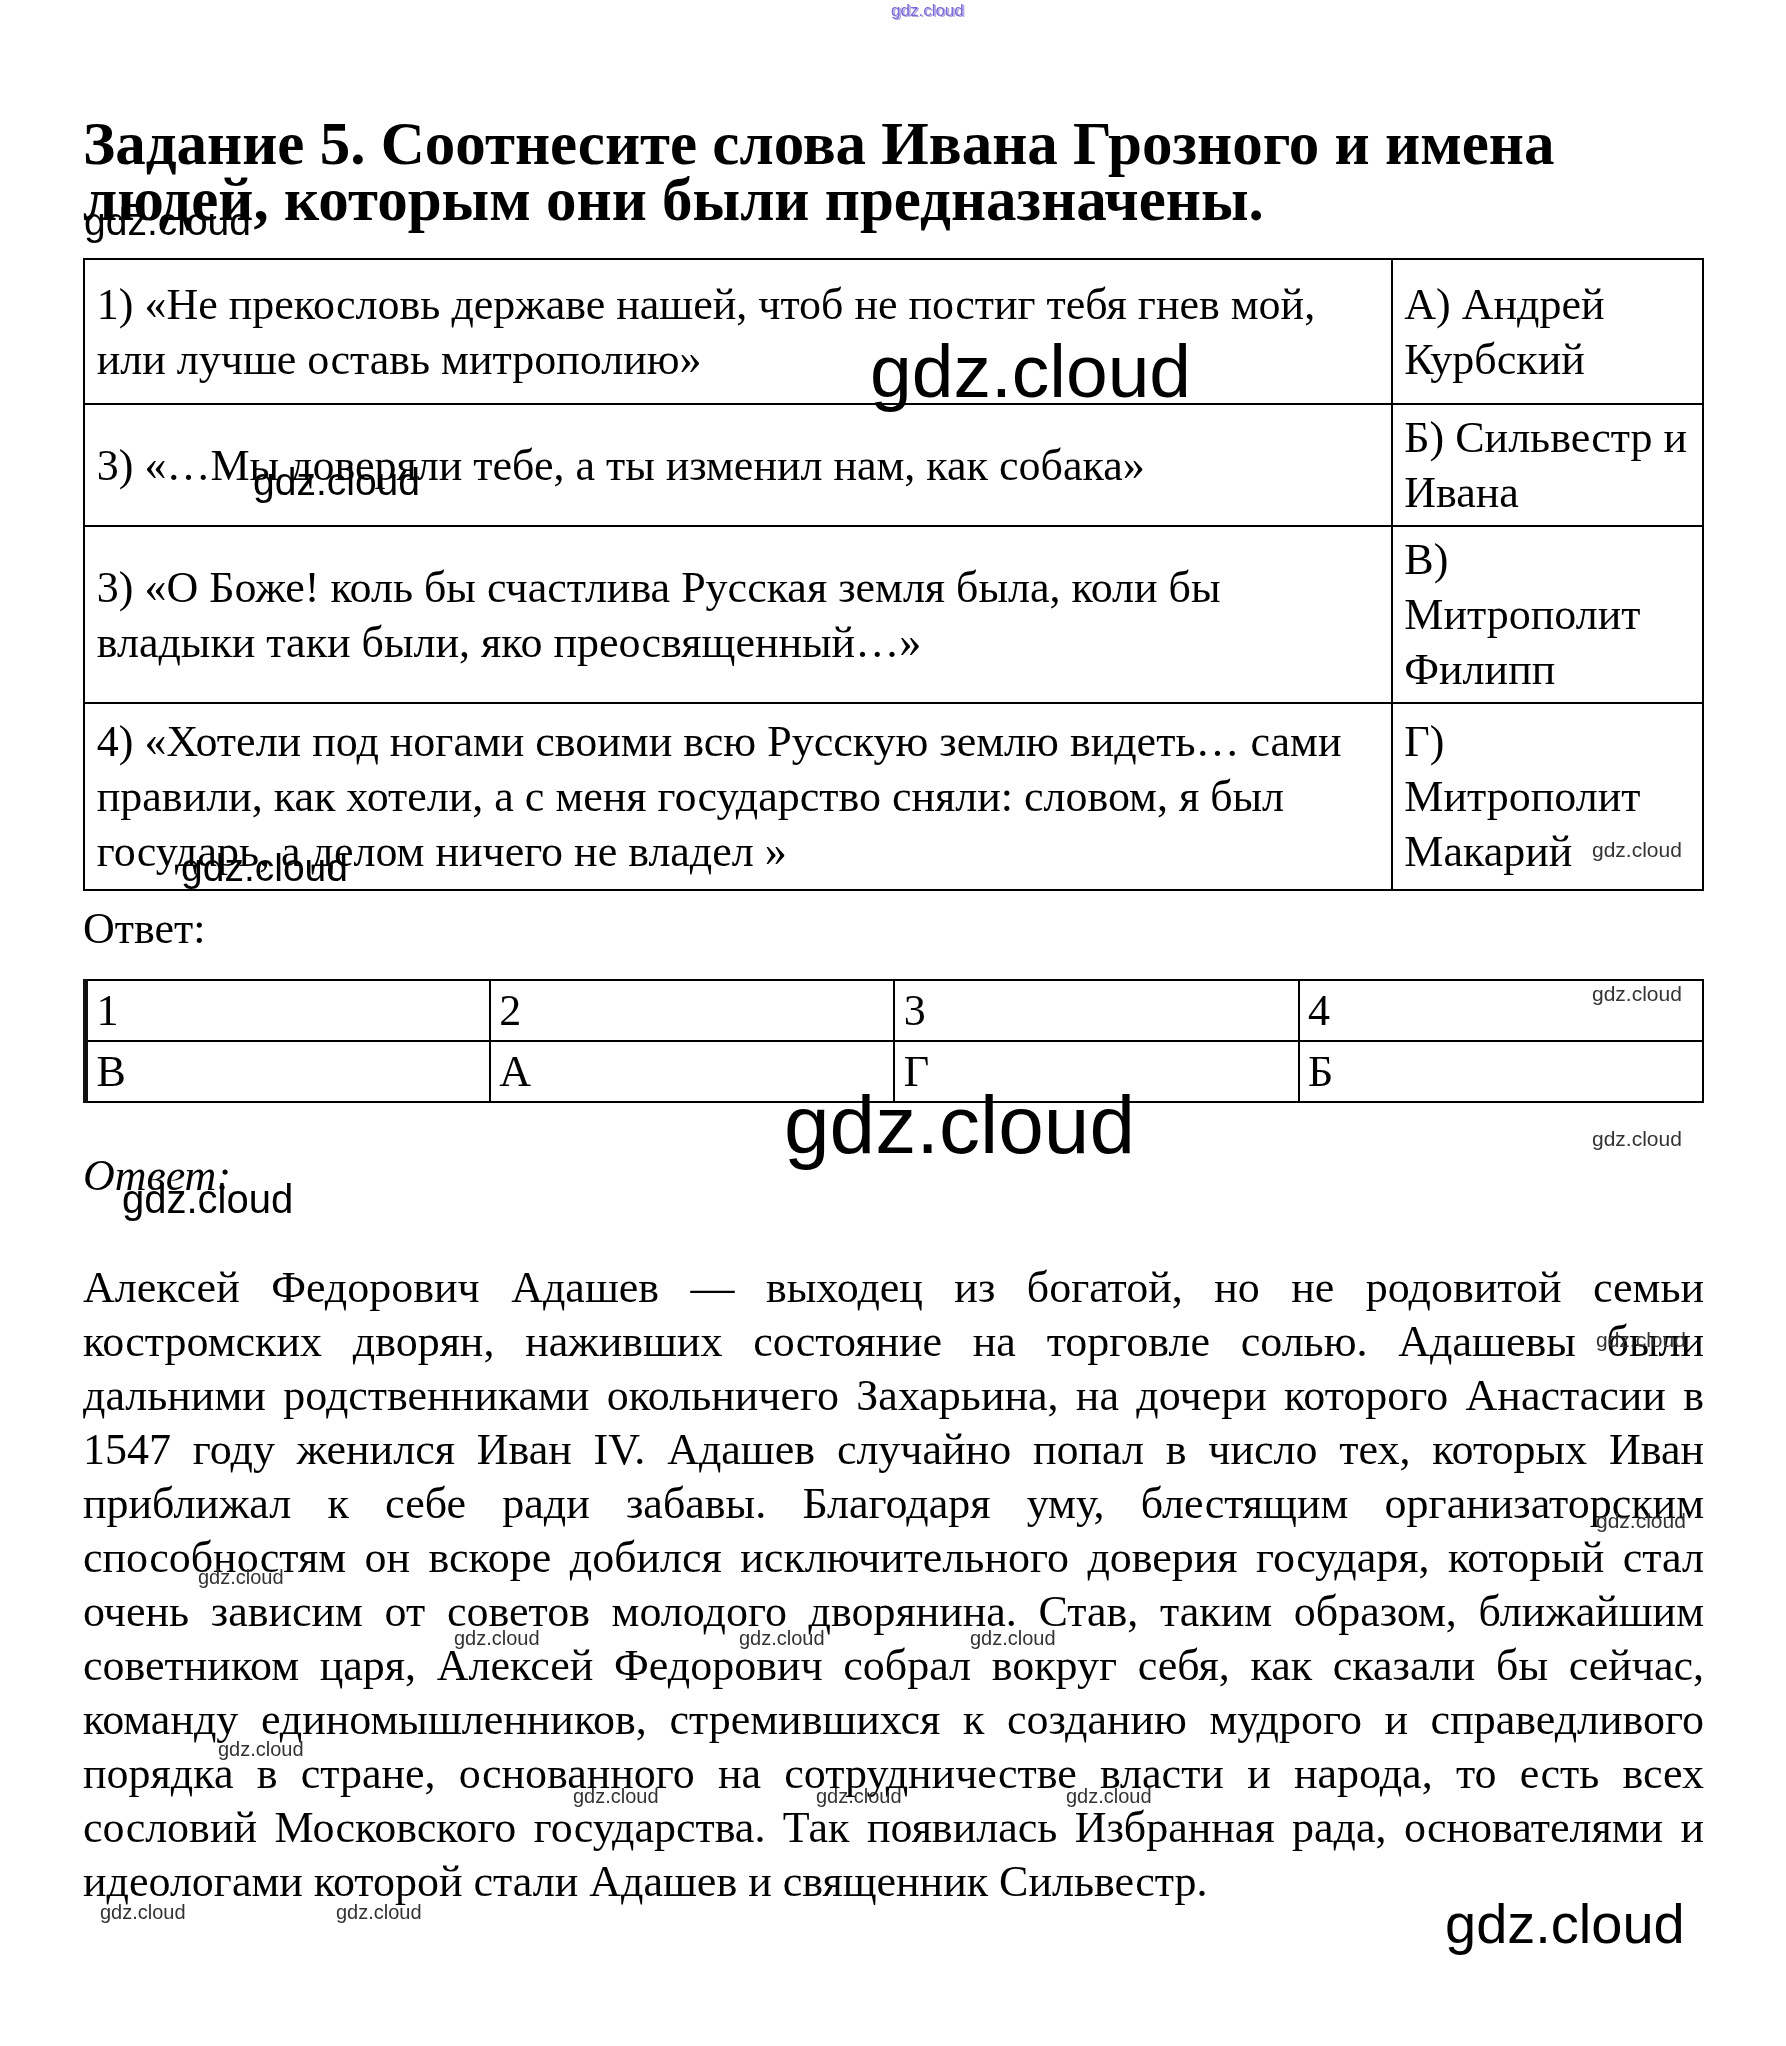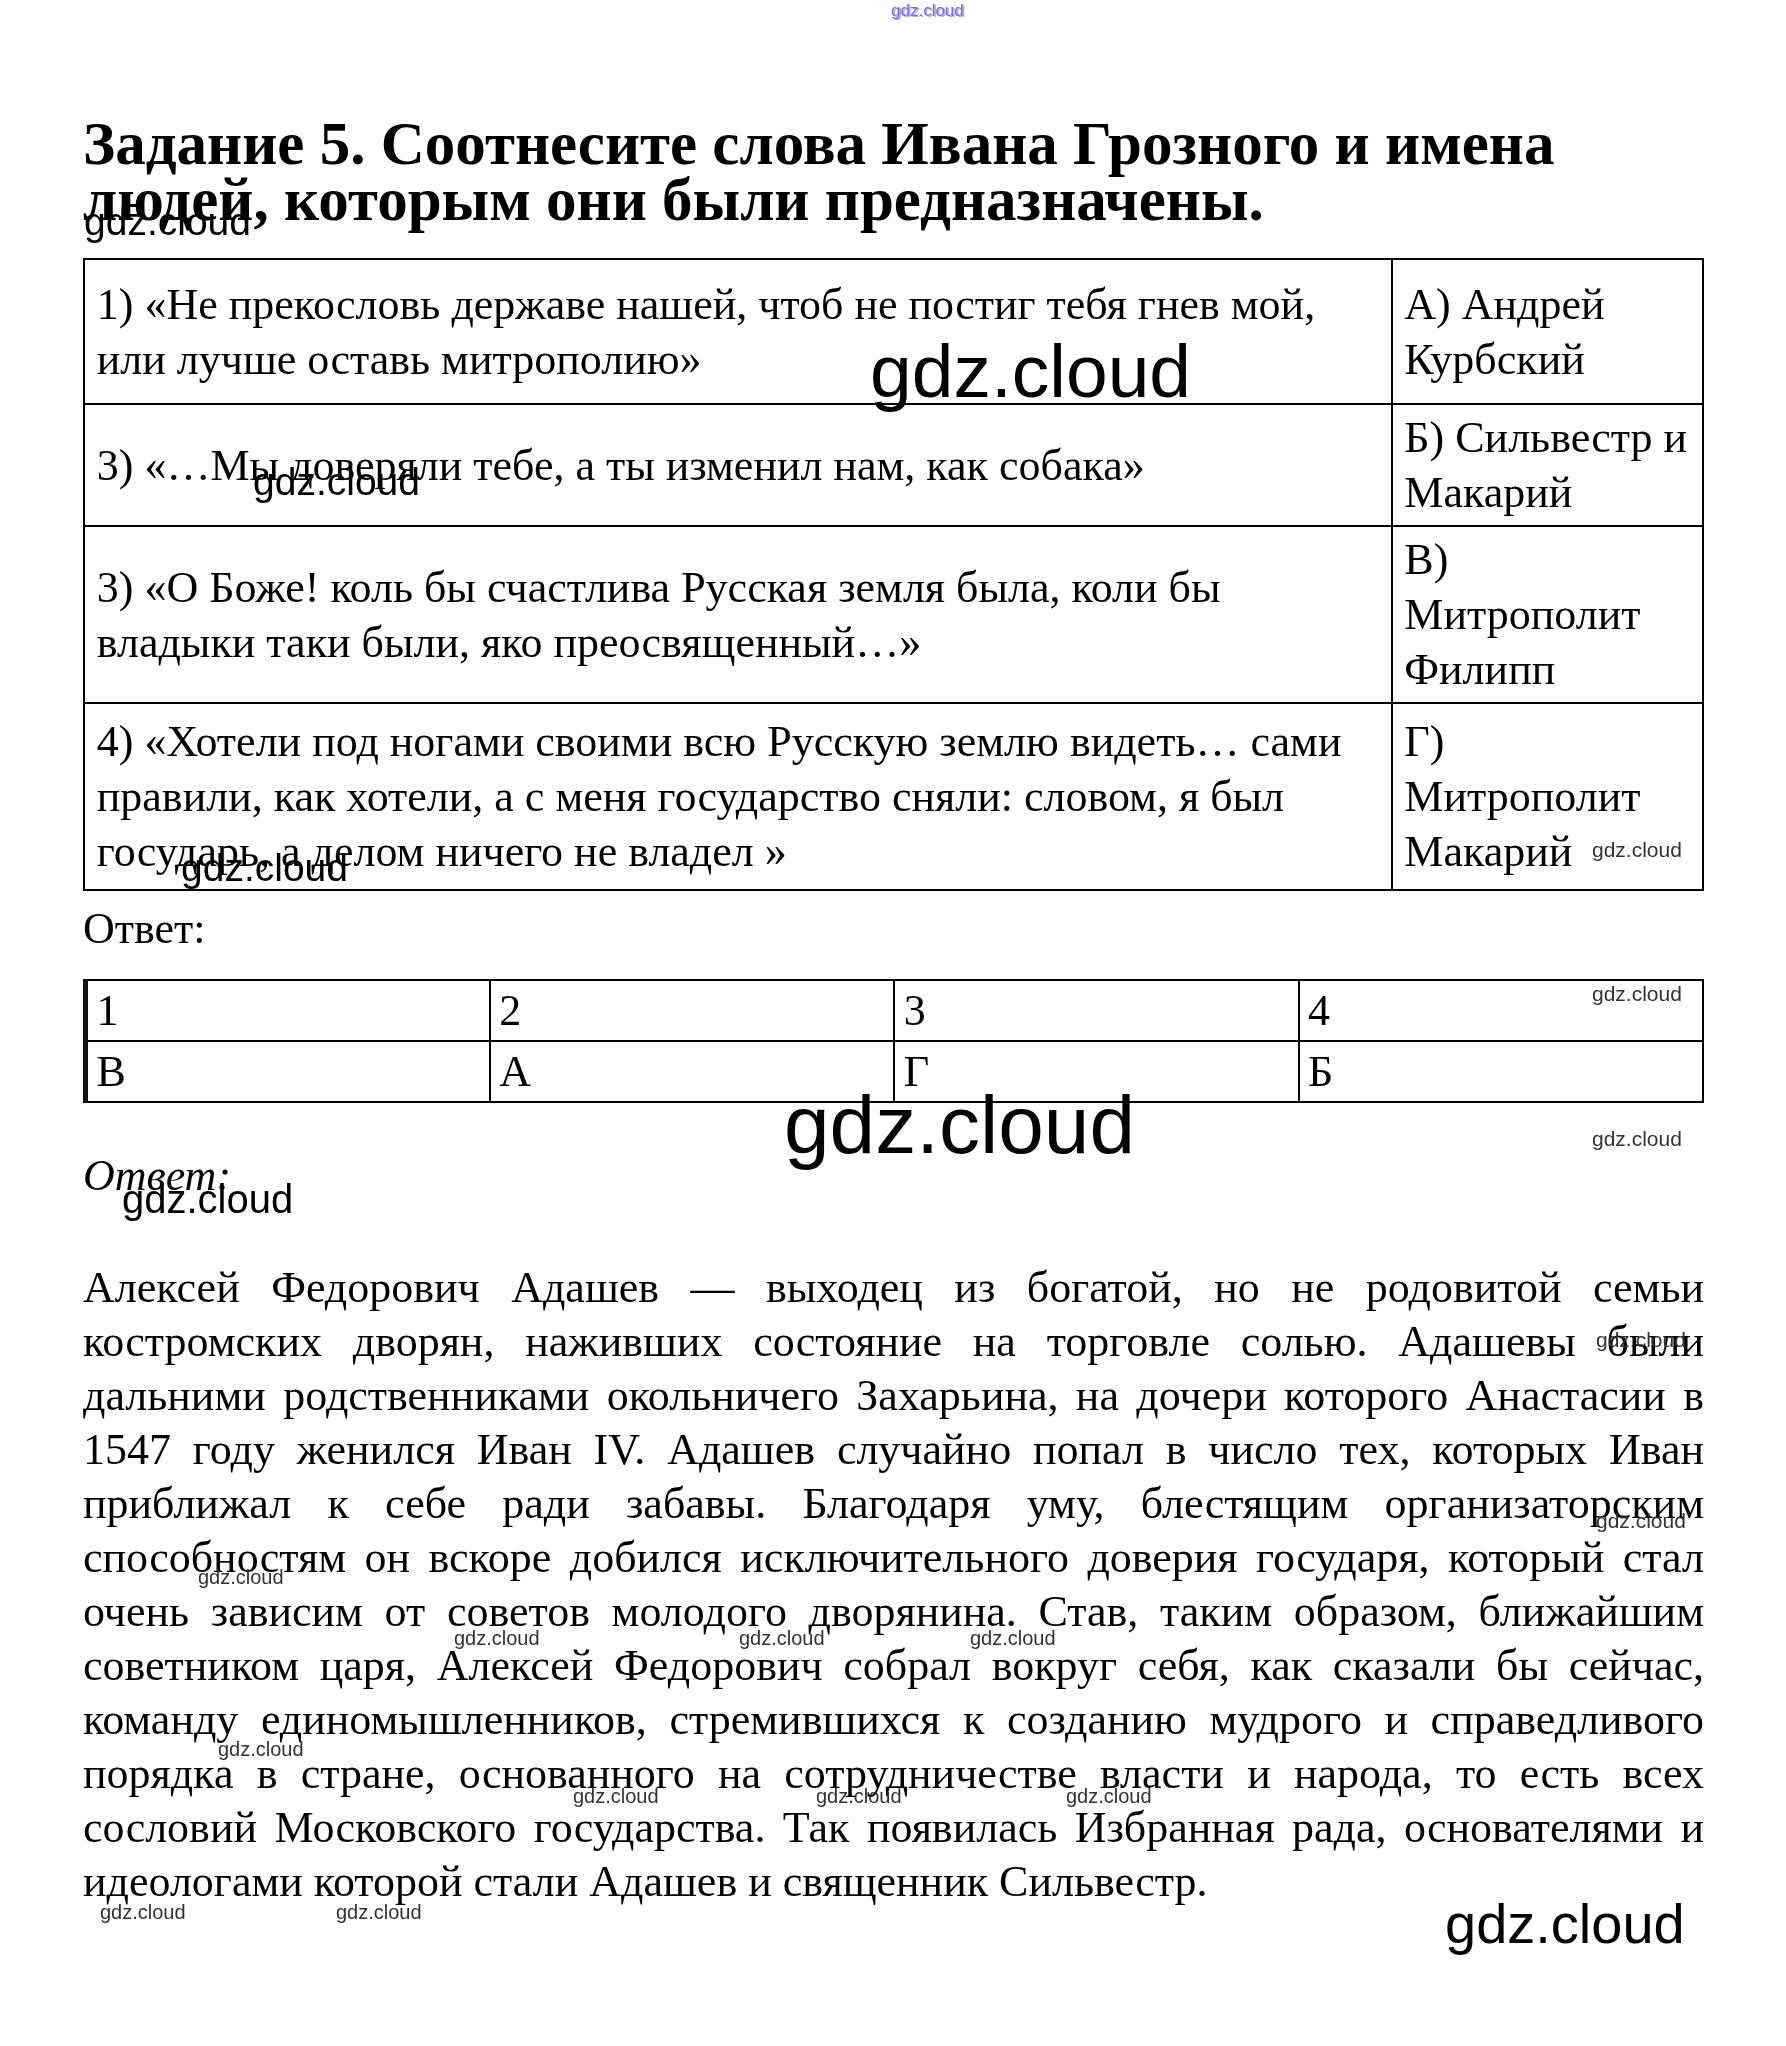--- a/index.html
+++ b/index.html
@@ -99,21 +99,21 @@
   <h1 class="title">Задание 5. Соотнесите слова Ивана Грозного и имена людей, которым они были предназначены.</h1>
 
   <table class="match-table">
     <tbody>
       <tr class="r1">
         <td class="quote-cell">1) «Не прекословь державе нашей, чтоб не постиг тебя гнев мой, или лучше оставь митрополию»</td>
         <td class="person-cell">А) Андрей Курбский</td>
       </tr>
       <tr class="r2">
         <td class="quote-cell">3) «…Мы доверяли тебе, а ты изменил нам, как собака»</td>
-        <td class="person-cell">Б) Сильвестр и Макарий</td>
+        <td class="person-cell">Б) Сильвестр и Ивана</td>
       </tr>
       <tr class="r3">
         <td class="quote-cell">3) «О Боже! коль бы счастлива Русская земля была, коли бы владыки таки были, яко преосвященный…»</td>
         <td class="person-cell">В) Митрополит Филипп</td>
       </tr>
       <tr class="r4">
         <td class="quote-cell">4) «Хотели под ногами своими всю Русскую землю видеть… сами правили, как хотели, а с меня государство сняли: словом, я был государь, а делом ничего не владел »</td>
         <td class="person-cell">Г) Митрополит Макарий</td>
       </tr>
     </tbody>

